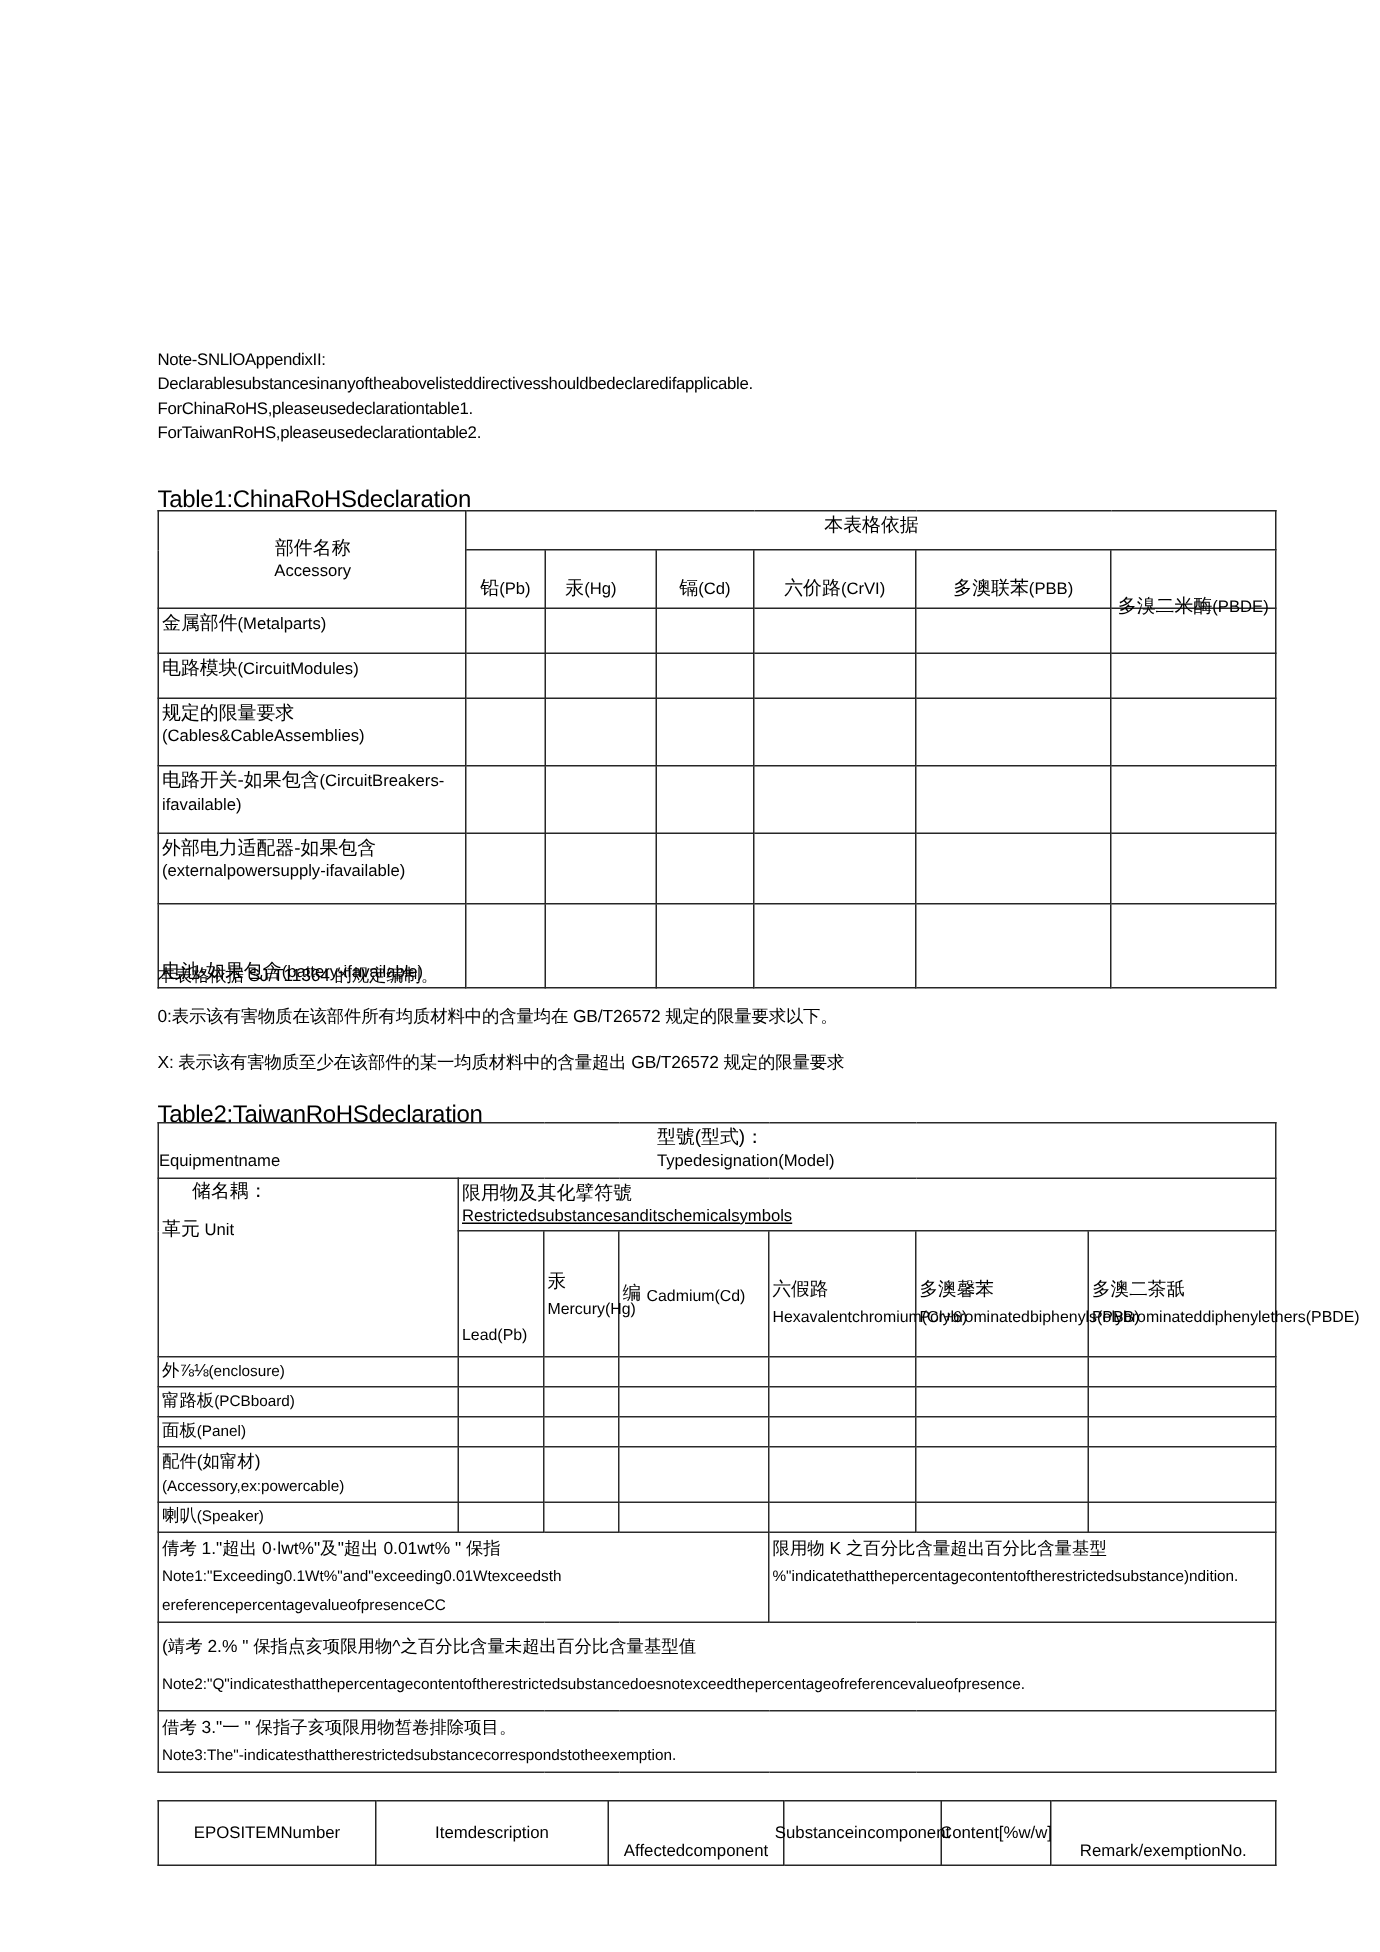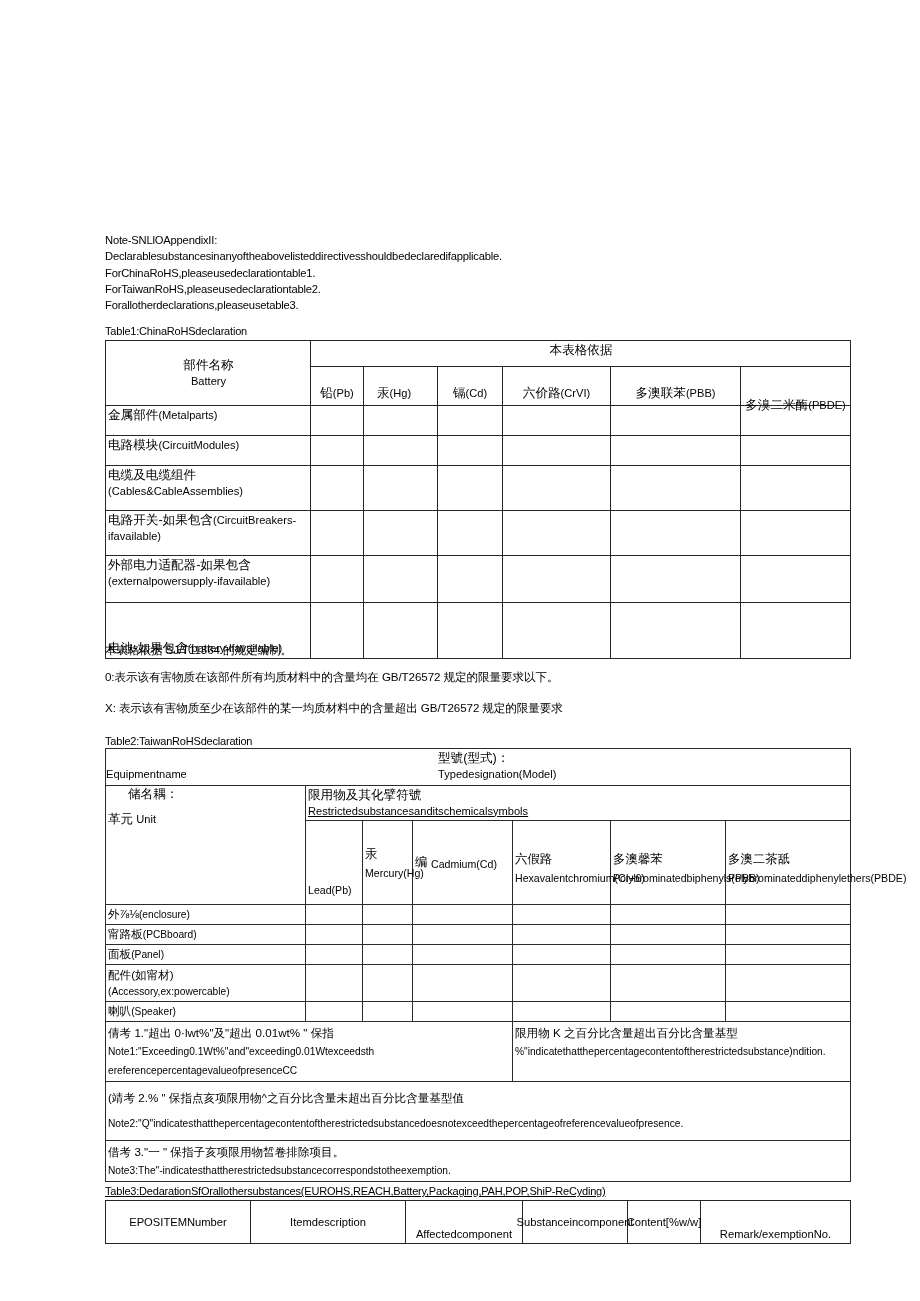--- a/index.html
+++ b/index.html
@@ -29,21 +29,21 @@
     width: 740px;
     font-size: 11.2px;
     line-height: 16.3px;
     letter-spacing: -0.2px;
     white-space: nowrap;
   }
   .note-line { display: block; }
 
   .tbl-caption {
     position: absolute;
-    font-size: 11px;
+    font-size: 16px;
     letter-spacing: -0.2px;
     white-space: nowrap;
   }
   #cap1 { left: 105px; top: 325px; }
   #cap2 { left: 105px; top: 735px; }
   #cap3 { left: 105px; top: 1185px; text-decoration: underline; }
 
   .para {
     position: absolute;
     left: 105px;
@@ -175,41 +175,40 @@
 </head>
 <body>
 
 <div class="page">
 
   <div class="note-block">
     <span class="note-line">Note-SNLlOAppendixII:</span>
     <span class="note-line">Declarablesubstancesinanyoftheabovelisteddirectivesshouldbedeclaredifapplicable.</span>
     <span class="note-line">ForChinaRoHS,pleaseusedeclarationtable1.</span>
     <span class="note-line">ForTaiwanRoHS,pleaseusedeclarationtable2.</span>
-    <span class="note-line">Forallotherdeclarations,pleaseusetable3.</span>
   </div>
 
   <div class="tbl-caption" id="cap1">Table1:ChinaRoHSdeclaration</div>
 
   <table class="tbl" id="table1">
     <colgroup>
       <col style="width:205px">
       <col style="width:53px">
       <col style="width:74px">
       <col style="width:65px">
       <col style="width:108px">
       <col style="width:130px">
       <col style="width:110px">
     </colgroup>
     <tbody>
       <tr>
         <td rowspan="2" class="t1-partname">
           <div class="cellpad ctr" style="padding-top:17px;">
             <div class="cn">部件名称</div>
-            <div class="en">Battery</div>
+            <div class="en">Accessory</div>
           </div>
         </td>
         <td colspan="6" class="t1-hazard">
           <div class="cellpad ctr cn">本表格依据</div>
         </td>
       </tr>
       <tr>
         <td class="t1-sub">
           <div class="cellpad-b ctr nowrap" style="bottom:4px;left:0px;right:0px;"><span class="cn">铅</span><span class="en">(Pb)</span></div>
         </td>
@@ -250,21 +249,21 @@
         <td></td>
         <td></td>
         <td></td>
         <td></td>
         <td></td>
       </tr>
 
       <tr class="t1-row-3">
         <td>
           <div class="cellpad">
-            <div class="cn nowrap">电缆及电缆组件</div>
+            <div class="cn nowrap">规定的限量要求</div>
             <div class="en nowrap">(Cables&amp;CableAssemblies)</div>
           </div>
         </td>
         <td></td>
         <td></td>
         <td></td>
         <td></td>
         <td></td>
         <td></td>
       </tr>
@@ -480,21 +479,20 @@
         <td colspan="7" style="height:40px;">
           <div class="cellpad" style="line-height:19px;white-space:nowrap;padding-top:1px;">
             <div class="cn-sm">借考 3."一 " 保指子亥项限用物皙卷排除项目。</div>
             <div class="en-sm">Note3:The"-indicatesthattherestrictedsubstancecorrespondstotheexemption.</div>
           </div>
         </td>
       </tr>
     </tbody>
   </table>
 
-  <div class="tbl-caption" id="cap3">Table3:DedarationSfOrallothersubstances(EUROHS,REACH,Battery,Packaging,PAH,POP,ShiP-ReCyding)</div>
 
   <table class="tbl" id="table3">
     <colgroup>
       <col style="width:145px">
       <col style="width:155px">
       <col style="width:117px">
       <col style="width:105px">
       <col style="width:73px">
       <col style="width:150px">
     </colgroup>

